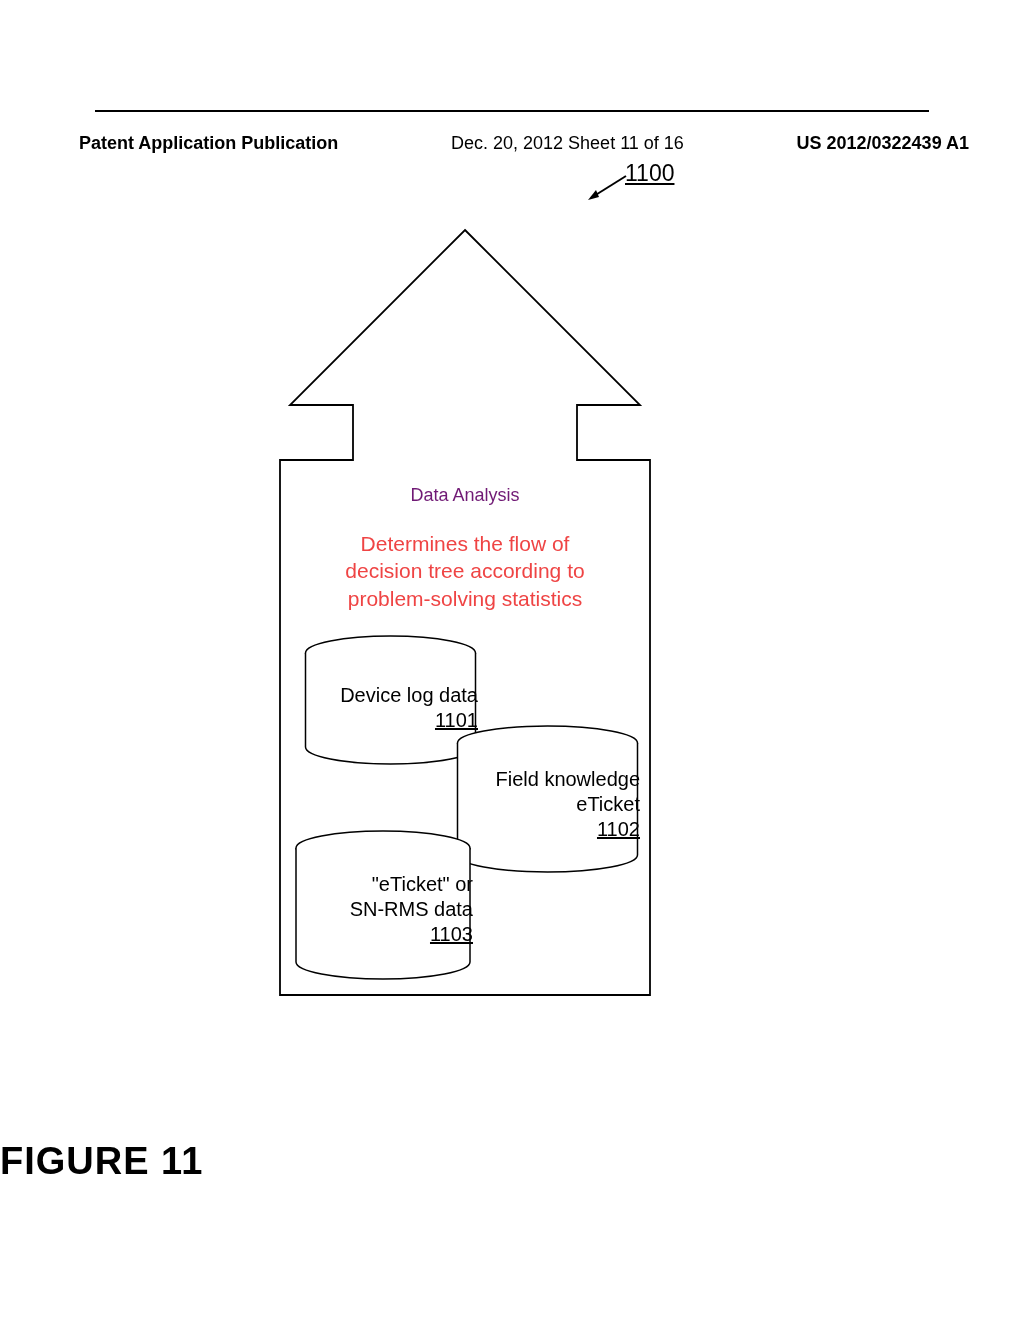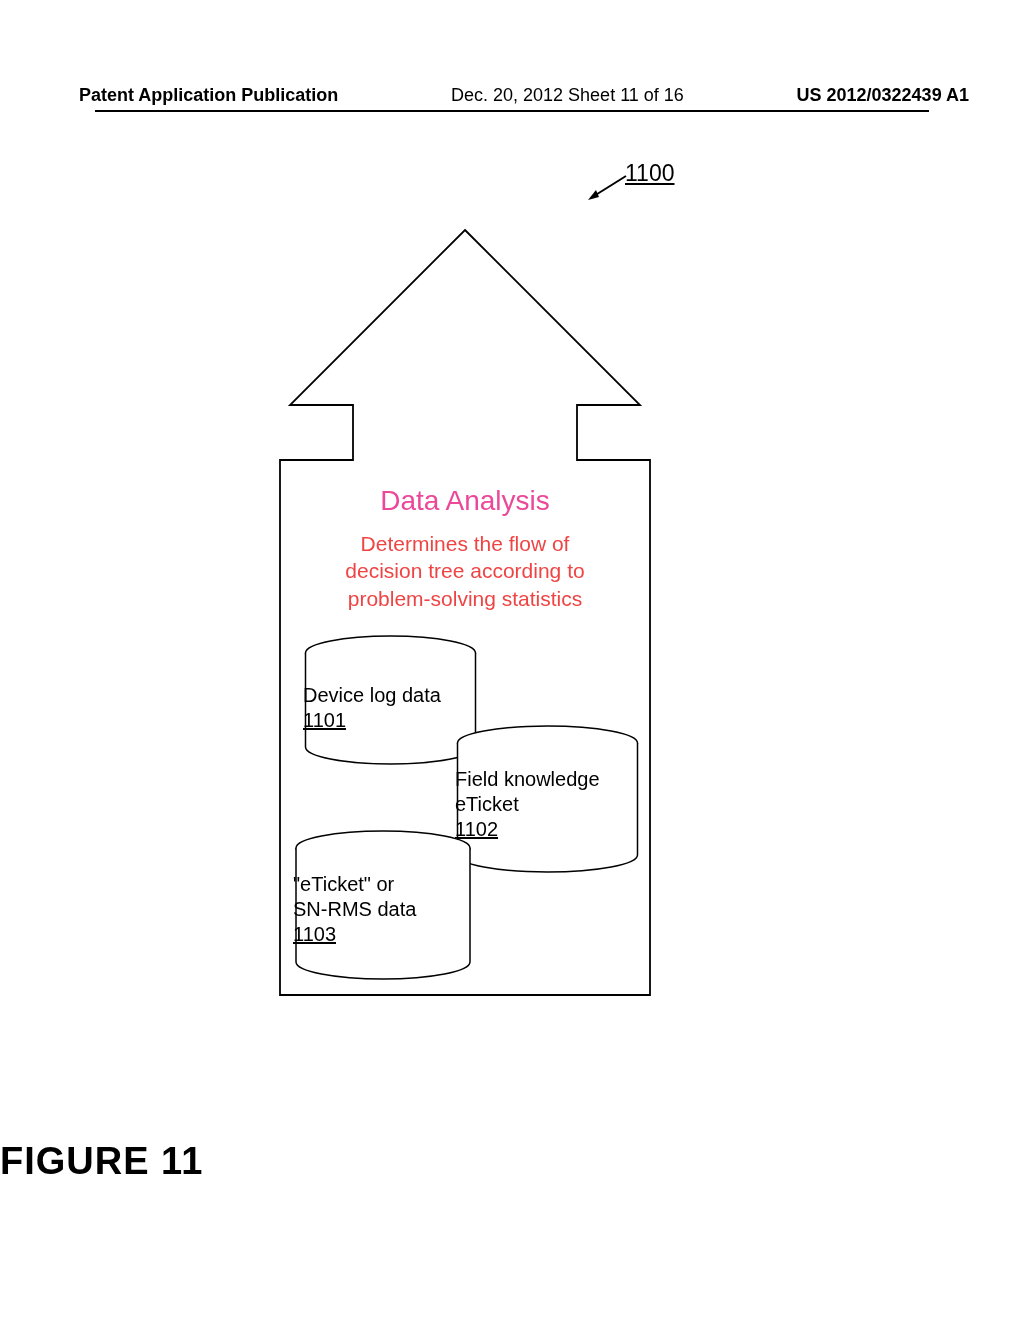--- a/index.html
+++ b/index.html
@@ -21,20 +21,21 @@
     display: flex;
     justify-content: space-between;
     align-items: baseline;
     font-size: 18px;
   }
   .header-left {
     font-weight: bold;
   }
   .header-center {
     font-weight: normal;
+    margin-top: 48px;
   }
   .header-right {
     font-weight: bold;
   }
   .header-rule {
     position: absolute;
     top: 110px;
     left: 95px;
     right: 95px;
     border-top: 2px solid #000;
@@ -60,43 +61,43 @@
   
   .big-arrow-svg {
     position: absolute;
     left: 255px;
     top: 75px;
   }
   .title-text {
     position: absolute;
     width: 100%;
     text-align: center;
-    font-size: 28px;
-    color: #ec4899;
+    font-size: 18px;
+    color: #701a75;
   }
   .desc-text {
     position: absolute;
     width: 100%;
     text-align: center;
     font-size: 21px;
     line-height: 1.3;
     color: #ef4444;
   }
   .cylinder {
     position: absolute;
   }
   .cyl-svg {
     stroke: #000;
     fill: #fff;
     stroke-width: 1.5;
   }
   .cyl-label {
     position: absolute;
     width: 100%;
-    text-align: left;
+    text-align: right;
     font-size: 20px;
     color: #000;
     line-height: 1.25;
   }
   .cyl-ref {
     text-decoration: underline;
   }
   .figure-caption {
     position: absolute;
     top: 1140px;

